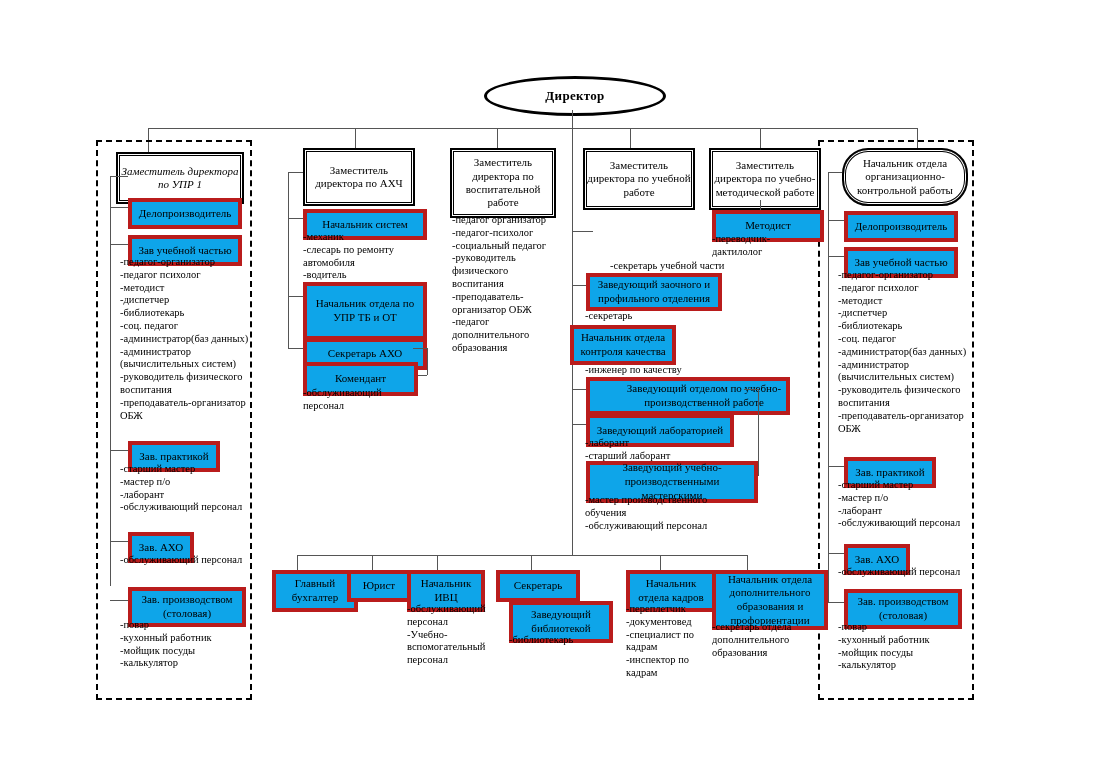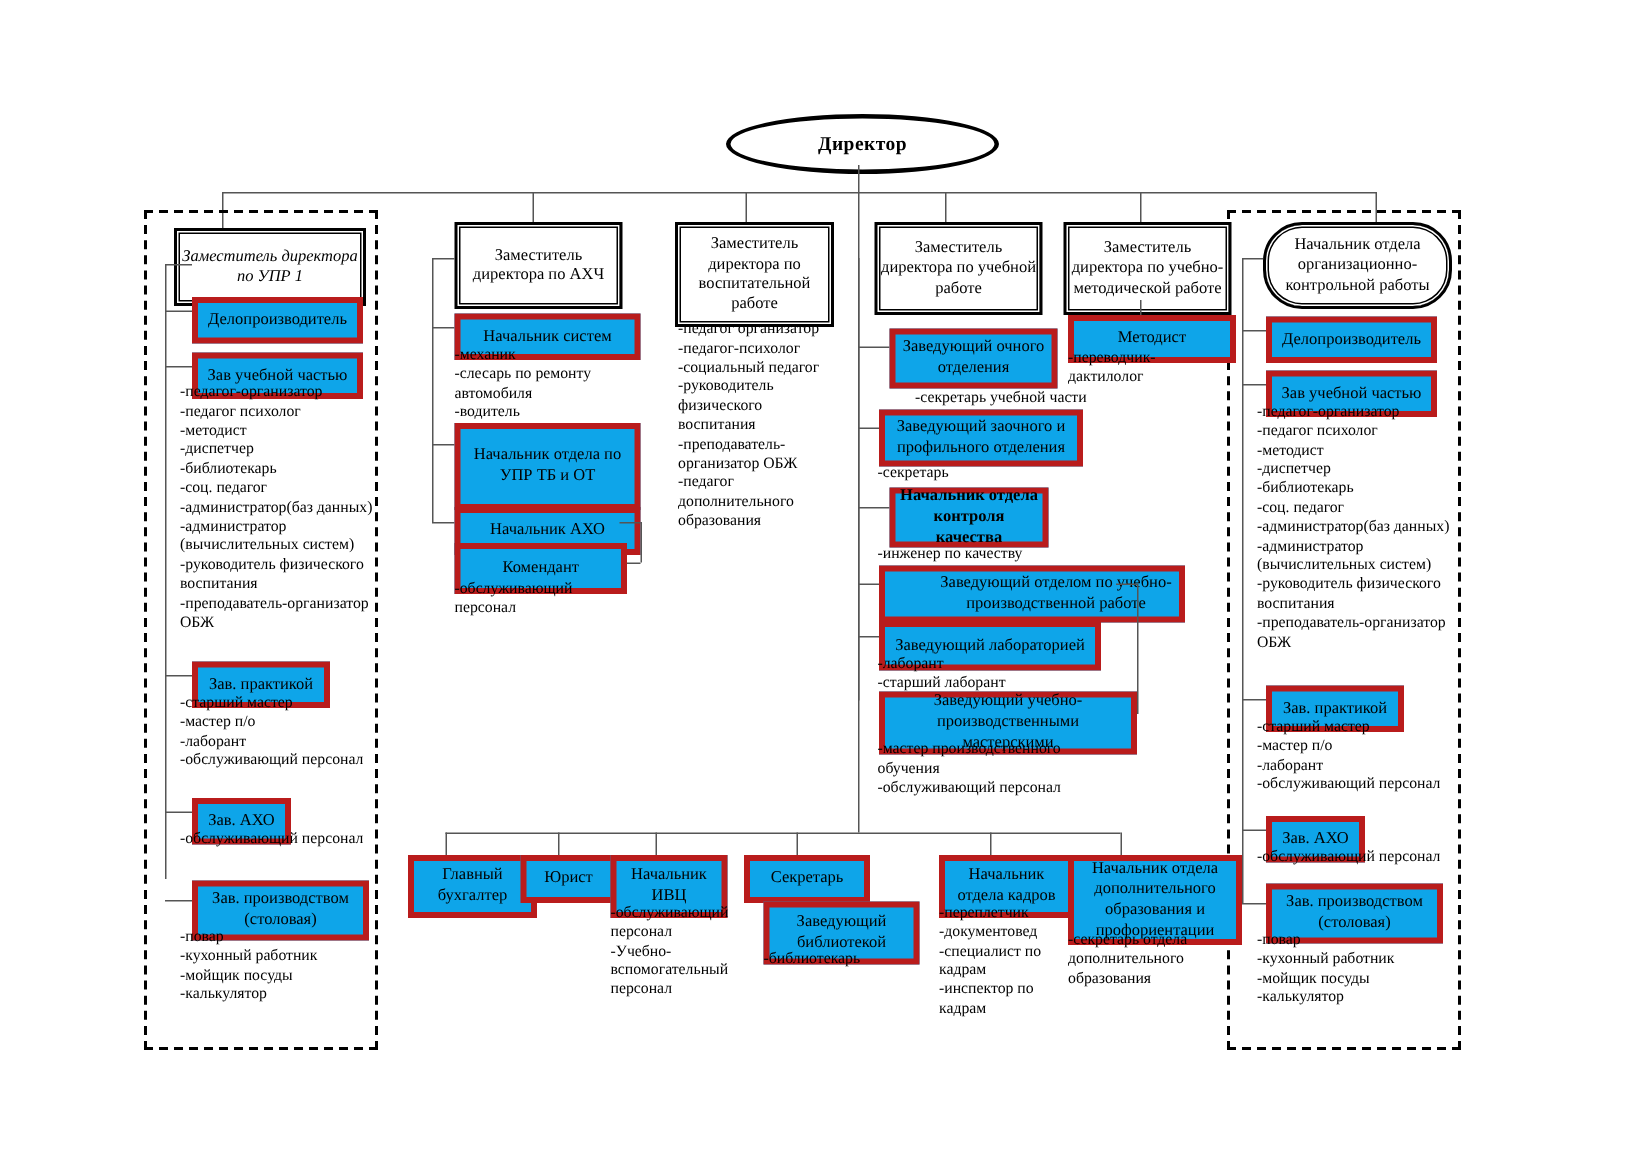--- a/index.html
+++ b/index.html
@@ -174,21 +174,21 @@
 -слесарь  по ремонту автомобиля
 -водитель</div>
 
   <div class="hline" style="left:288px; top:296px; width:15px;"></div>
   <div class="boxnode" style="left:303px; top:282px; width:110px; height:46px;">
     <span>Начальник отдела по УПР ТБ и ОТ</span>
   </div>
 
   <div class="hline" style="left:288px; top:348px; width:15px;"></div>
   <div class="boxnode" style="left:303px; top:338px; width:110px; height:20px;">
-    <span>Начальник АХО</span>
+    <span>Секретарь АХО</span>
   </div>
 
   <div class="hline" style="left:413px; top:348px; width:14px;"></div>
   <div class="vline" style="left:427px; top:348px; height:27px;"></div>
   <div class="hline" style="left:404px; top:375px; width:23px;"></div>
 
   <div class="boxnode" style="left:303px; top:362px; width:101px; height:22px;">
     <span>Комендант</span>
   </div>
   <div class="bullets" style="left:303px; top:387px; width:118px;">-обслуживающий персонал</div>
@@ -203,33 +203,30 @@
 -преподаватель-организатор ОБЖ
 -педагог дополнительного образования</div>
 
   <div class="deputy" style="left:583px; top:148px; width:104px; height:52px;">
     <span>Заместитель директора по учебной работе</span>
   </div>
 
   <div class="vline" style="left:572px; top:172px; height:295px;"></div>
 
   <div class="hline" style="left:572px; top:231px; width:21px;"></div>
-  <div class="boxnode" style="left:593px; top:219px; width:98px; height:28px;">
-    <span>Заведующий очного отделения</span>
-  </div>
   <div class="bullets" style="left:585px; top:260px; width:150px;margin-left:25px;">-секретарь учебной части</div>
 
   <div class="hline" style="left:572px; top:285px; width:14px;"></div>
   <div class="boxnode" style="left:586px; top:273px; width:122px; height:26px;">
     <span>Заведующий заочного и профильного отделения</span>
   </div>
   <div class="bullets" style="left:585px; top:310px; width:150px;">-секретарь</div>
 
   <div class="hline" style="left:572px; top:338px; width:21px;"></div>
-  <div class="boxnode" style="left:593px; top:325px; width:92px; height:28px;font-weight:bold;">
+  <div class="boxnode" style="left:570px; top:325px; width:92px; height:28px;">
     <span>Начальник отдела контроля качества</span>
   </div>
   <div class="bullets" style="left:585px; top:364px; width:150px;">-инженер по качеству</div>
 
   <div class="hline" style="left:572px; top:389px; width:14px;"></div>
   <div class="boxnode" style="left:586px; top:377px; width:158px; height:26px;padding-left:35px;">
     <span>Заведующий отделом по учебно-производственной работе</span>
   </div>
 
   <div class="hline" style="left:572px; top:424px; width:14px;"></div>

